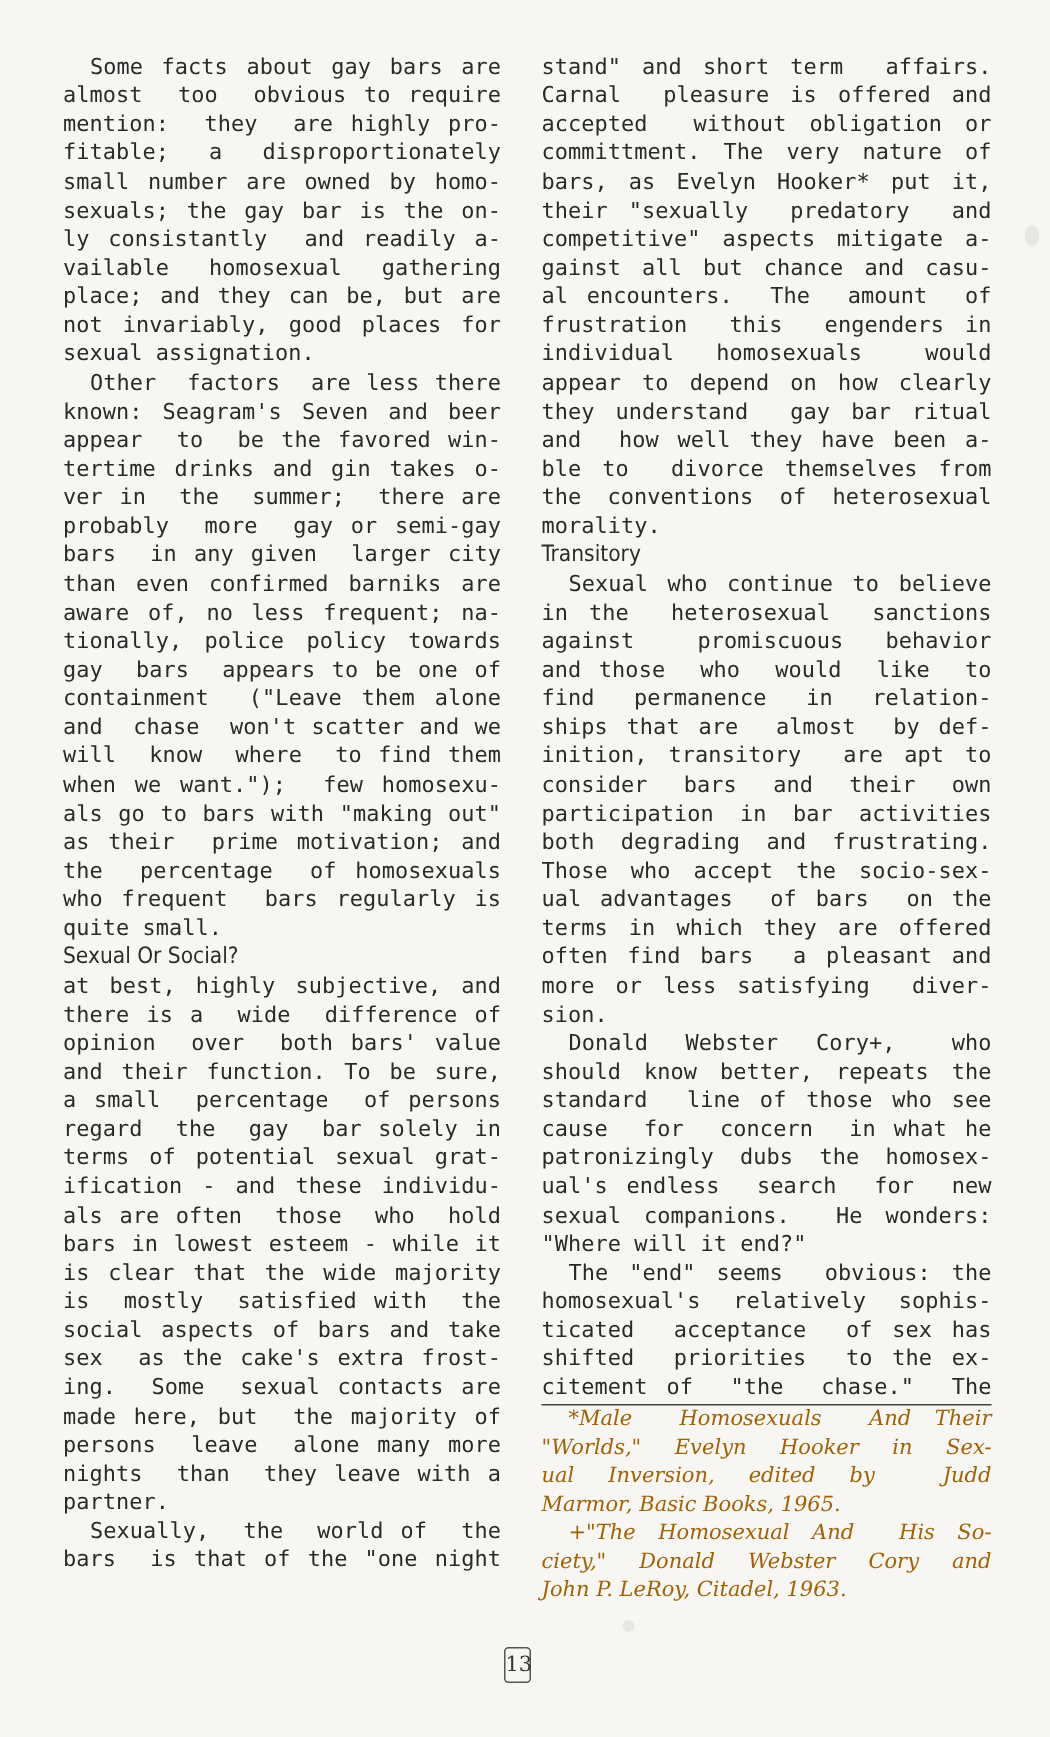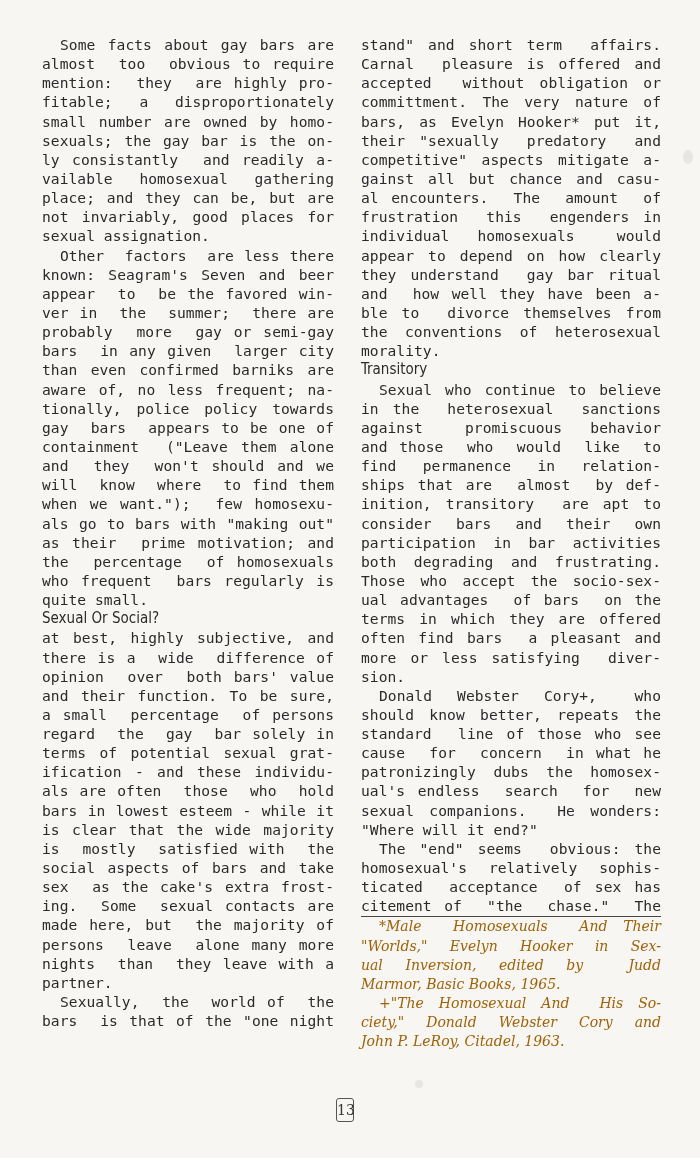--- a/index.html
+++ b/index.html
@@ -60,29 +60,30 @@
       <div class="line">ly consistantly  and readily a-</div>
       <div class="line">vailable  homosexual  gathering</div>
       <div class="line">place; and they can be, but are</div>
       <div class="line">not invariably, good places for</div>
       <div class="line last">sexual assignation.</div>
     </div>
     <div>
       <div class="line indent">Other  factors  are less there</div>
       <div class="line">known: Seagram's Seven and beer</div>
       <div class="line">appear  to  be the favored win-</div>
+      <div class="line">tertime drinks and gin takes o-</div>
       <div class="line">ver in  the  summer;  there are</div>
       <div class="line">probably  more  gay or semi-gay</div>
       <div class="line">bars  in any given  larger city</div>
       <div class="line">than even confirmed barniks are</div>
       <div class="line">aware of, no less frequent; na-</div>
       <div class="line">tionally, police policy towards</div>
       <div class="line">gay  bars  appears to be one of</div>
       <div class="line">containment  ("Leave them alone</div>
-      <div class="line">and  they  won't should and we</div>
+      <div class="line">and  chase  won't scatter and we</div>
       <div class="line">will  know  where  to find them</div>
       <div class="line">when we want.");  few homosexu-</div>
       <div class="line">als go to bars with "making out"</div>
       <div class="line">as their  prime motivation; and</div>
       <div class="line">the  percentage  of homosexuals</div>
       <div class="line">who frequent  bars regularly is</div>
       <div class="line last">quite small.</div>
     </div>
     <div class="heading">Sexual Or Social?</div>
     <div>
@@ -158,20 +159,21 @@
       <div class="line">cause  for  concern  in what he</div>
       <div class="line">patronizingly dubs the homosex-</div>
       <div class="line">ual's endless  search  for  new</div>
       <div class="line">sexual companions.  He wonders:</div>
       <div class="line last">"Where will it end?"</div>
     </div>
     <div>
       <div class="line indent">The "end" seems  obvious: the</div>
       <div class="line">homosexual's relatively sophis-</div>
       <div class="line">ticated  acceptance  of sex has</div>
+      <div class="line">shifted  priorities  to the ex-</div>
       <div class="line">citement of  "the  chase."  The</div>
     </div>
     <div class="rule"></div>
     <div>
       <div class="fn indent">*Male  Homosexuals  And Their</div>
       <div class="fn">"Worlds," Evelyn Hooker in Sex-</div>
       <div class="fn">ual Inversion, edited by  Judd</div>
       <div class="fn last">Marmor, Basic Books, 1965.</div>
     </div>
     <div>

